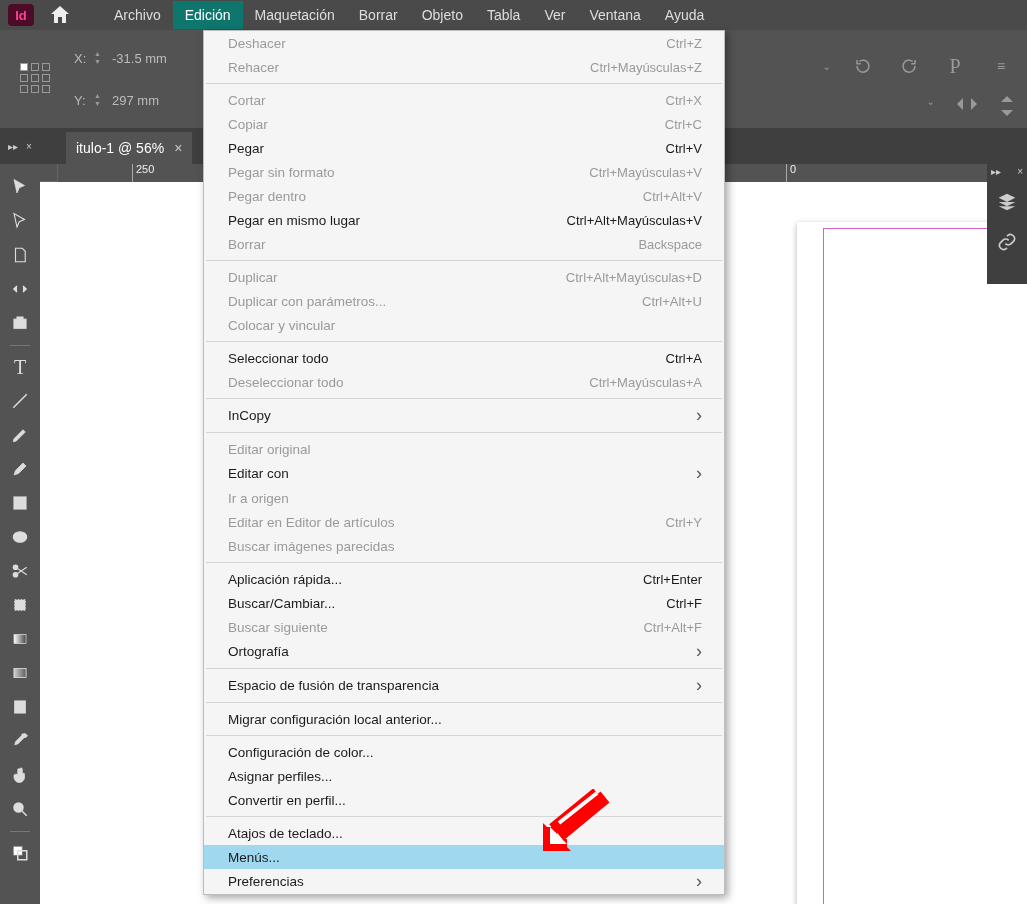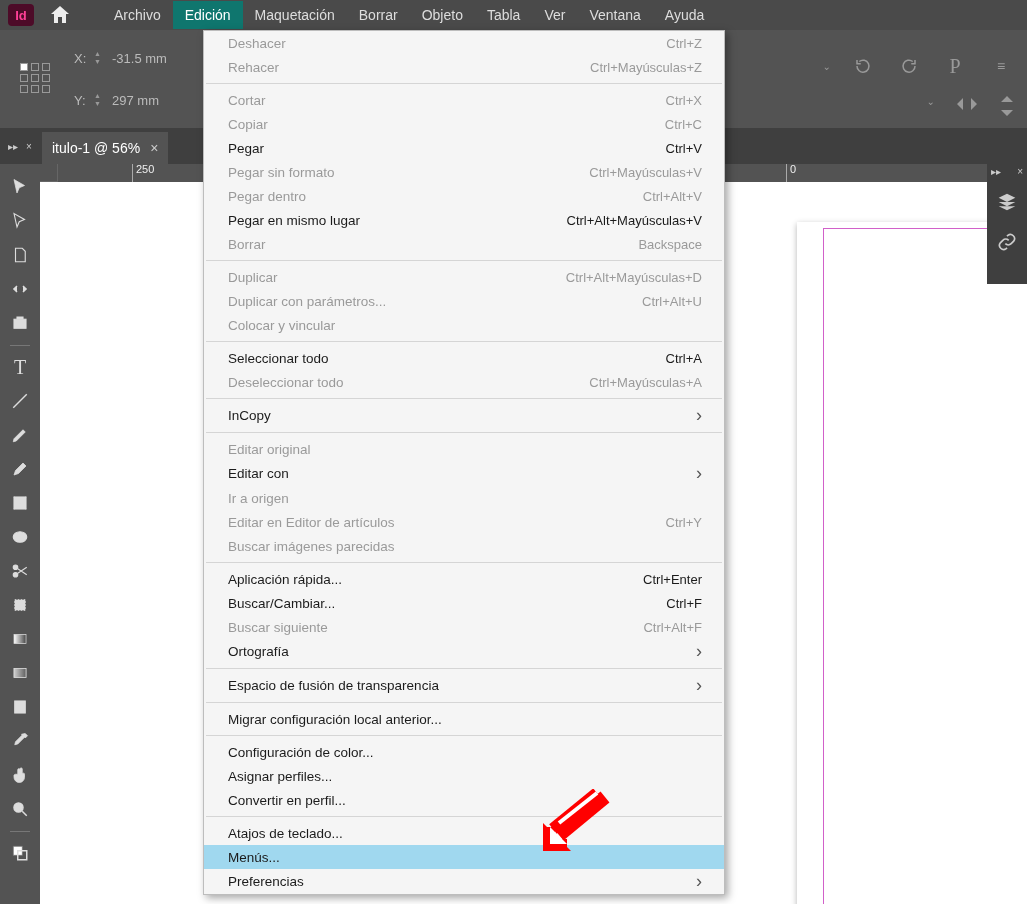--- a/index.html
+++ b/index.html
@@ -25,21 +25,21 @@
   .spin::before { content:"▲"; font-size:7px; line-height:8px;}
   .spin::after { content:"▼"; font-size:7px; line-height:8px;}
   .coord-val { width:58px; }
   .right-icons { position:absolute; right:12px; top:22px; display:flex; gap:18px; align-items:center; color:#999; }
   .right-icons .iconbtn { width:28px; height:28px; display:flex; align-items:center; justify-content:center; }
   .dropdown-arrow { font-size:10px; }
   .right-icons-row2 { position:absolute; right:12px; top:66px; display:flex; gap:22px; color:#999; }
 
   
   .tabstrip { height: 36px; background:#3f3f3f; display:flex; align-items:flex-end; padding-left:42px; }
-  .doc-tab { background:#535353; color:#fff; font-size:14px; padding:8px 10px 8px 10px; display:flex; align-items:center; gap:10px; }
+  .doc-tab { background:#535353; color:#fff; font-size:14px; padding:8px 10px 8px 10px; display:flex; align-items:center; gap:10px;margin-left:24px; }
   .doc-tab .closex { color:#ccc; font-size:14px; }
   .tabstrip-left { position:absolute; left:0; top:128px; width:40px; height:36px; background:#3f3f3f; display:flex; align-items:center; justify-content:center; color:#ccc; font-size:10px; gap:2px;}
 
   
   .toolbox { position:absolute; left:0; top:164px; width:40px; bottom:0; background:#535353; display:flex; flex-direction:column; align-items:center; padding-top:6px; gap:0; }
   .tool { width:40px; height:34px; display:flex; align-items:center; justify-content:center; color:#ddd; position:relative; }
   .tool svg { width:18px; height:18px; fill:#ddd; stroke:#ddd; }
   .tool.divider { height:10px; }
   .tool.divider::after{ content:""; width:20px; border-top:1px solid #777; }
 

